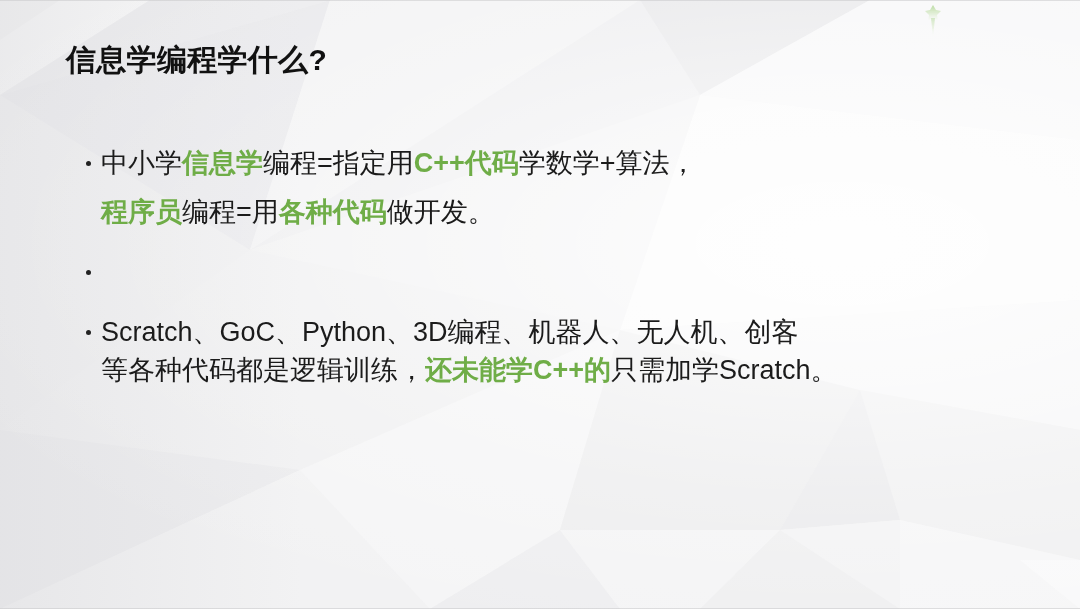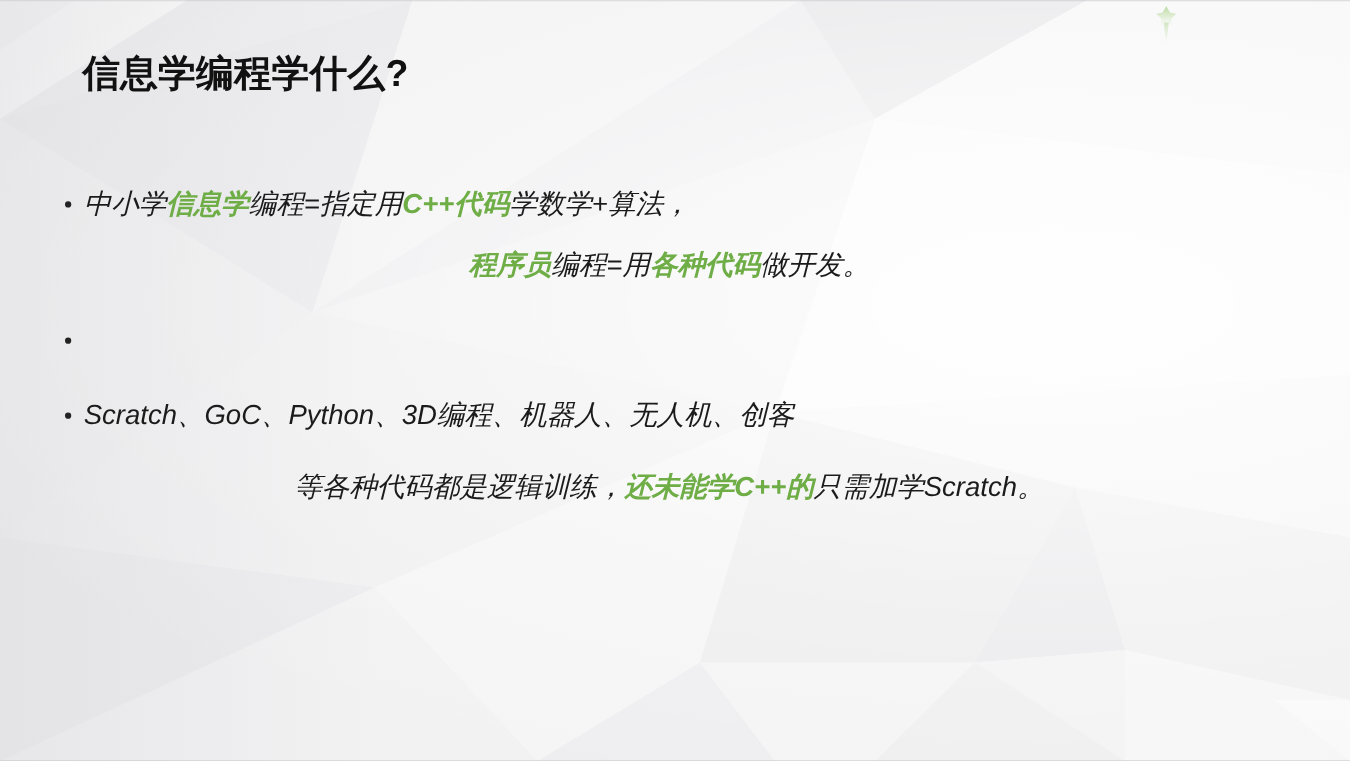--- a/index.html
+++ b/index.html
@@ -63,44 +63,43 @@
     top: 41px;
     font-size: 30px;
     font-weight: bold;
     color: #111111;
     letter-spacing: 0.3px;
     white-space: nowrap;
     line-height: 1.25;
   }
   .body-block {
     position: absolute;
-    left: 44px;
+    left: 78px;
     top: 144px;
     width: 960px;
     color: #1b1b1b;
-    font-size: 22px;
+    font-size: 27px;
     line-height: 1.0;
-    font-style: italic;
   }
   .bullet-group {
     position: relative;
   }
   .bullet-group.g1 { margin-top: 0px; }
   .bullet-group.g2 { margin-top: 22px; }
   .bullet-group.g3 { margin-top: 22px; }
 
   .bline {
     position: relative;
     display: block;
     white-space: nowrap;
     height: 38px;
     line-height: 38px;
   }
-  .g1 .bline.l2 { margin-top: 11px; text-align: center; }
-  .g3 .bline.l2 { margin-top: 20px; text-align: center; }
+  .g1 .bline.l2 { margin-top: 11px; }
+  .g3 .bline.l2 { margin-top: 0; }
 
   .bullet-dot {
     position: absolute;
     left: 8px;
     top: 17px;
     width: 5px;
     height: 5px;
     border-radius: 50%;
     background: #222222;
   }

